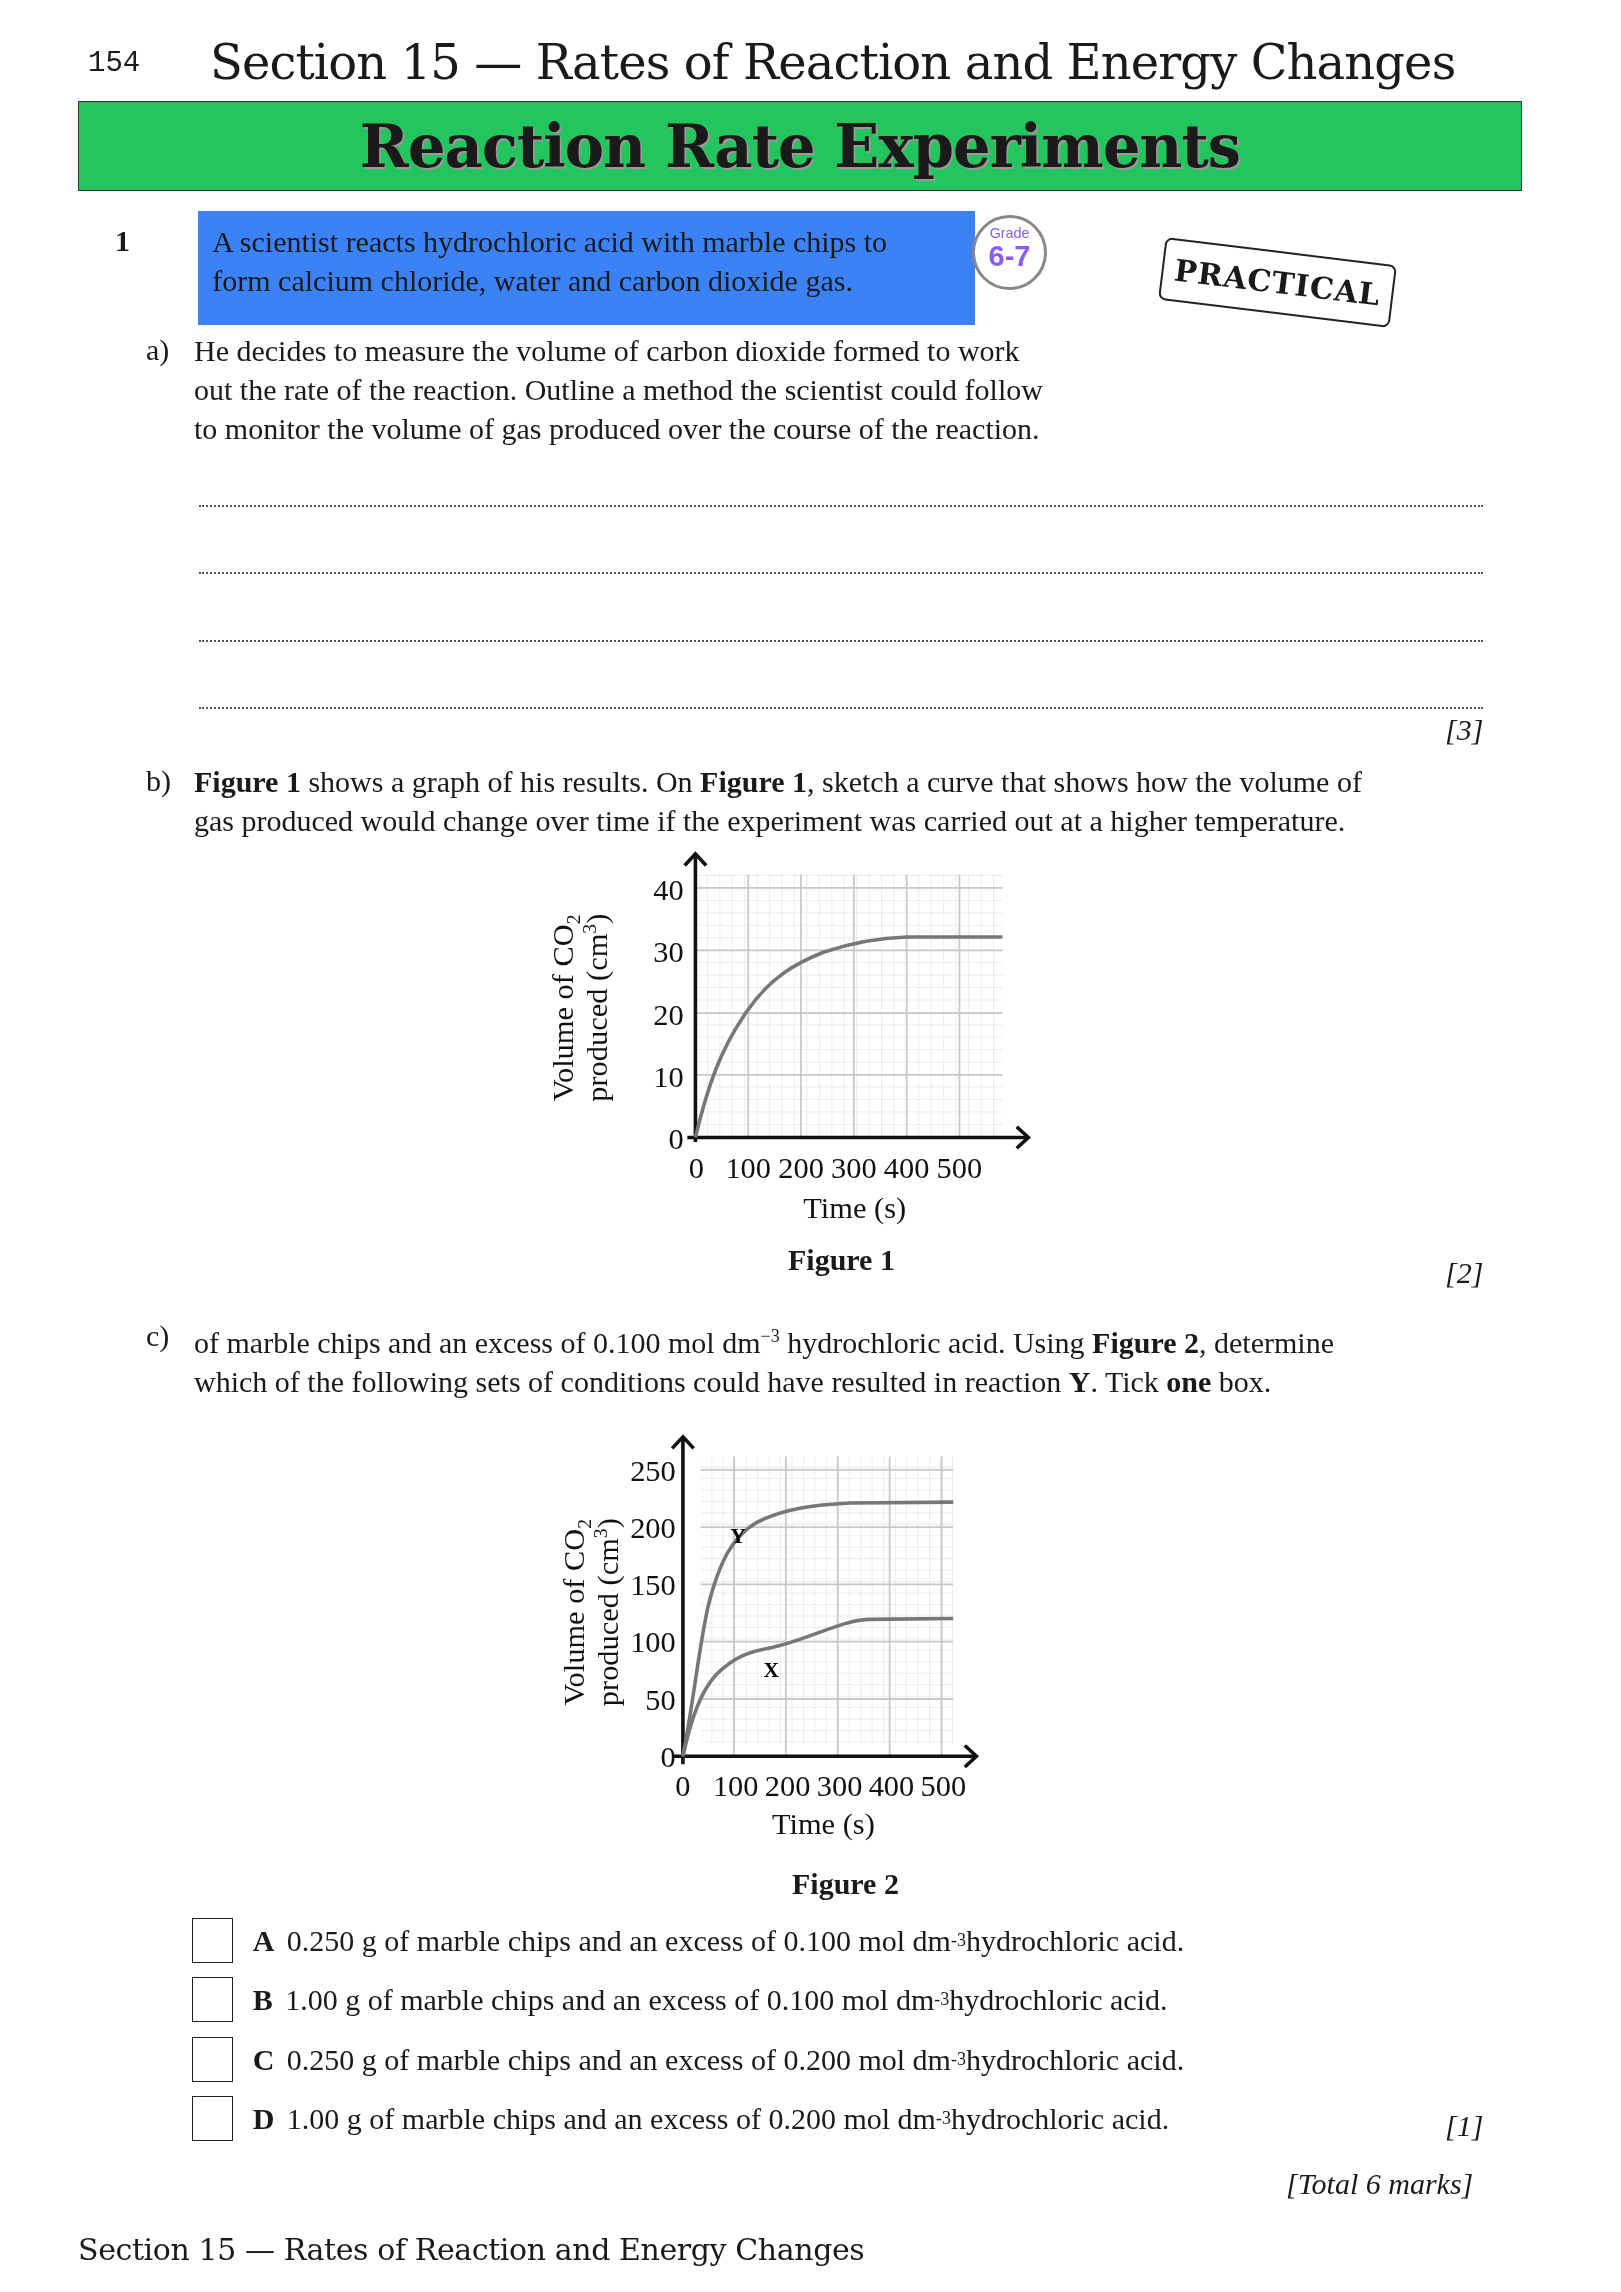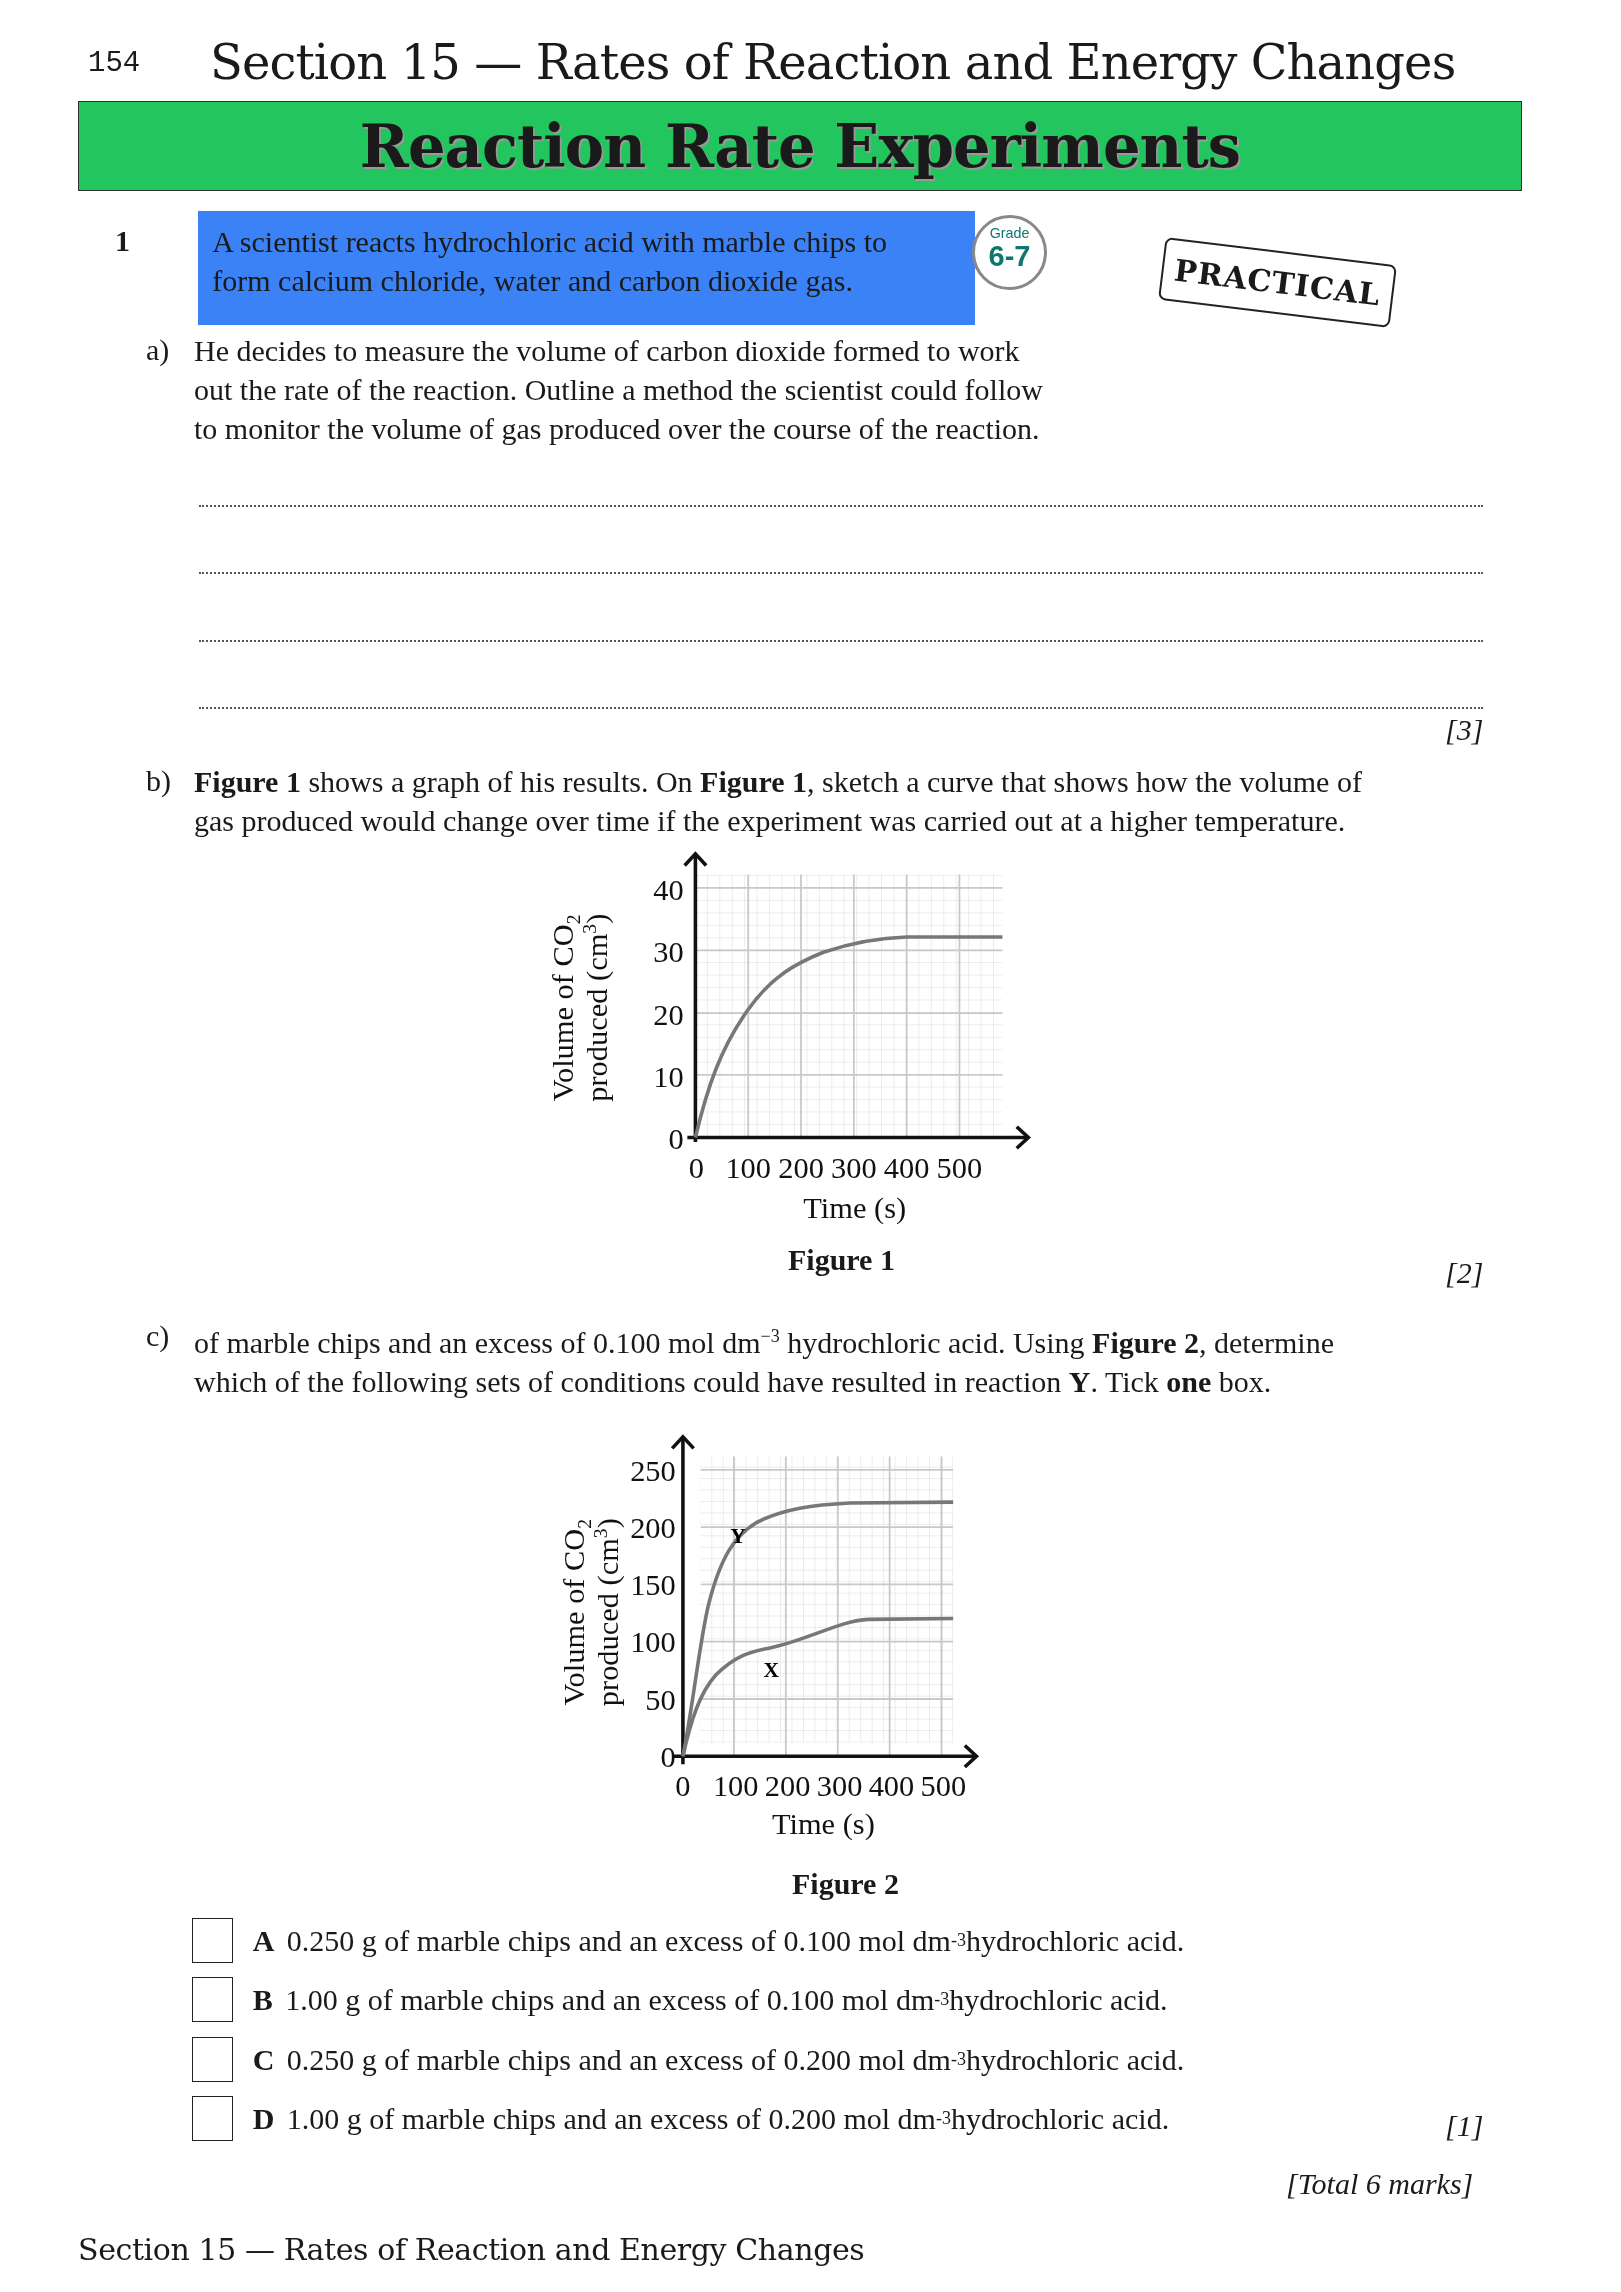--- a/index.html
+++ b/index.html
@@ -6,21 +6,21 @@
   body{width:1621px;height:2293px;position:relative;overflow:hidden;color:#1a1a1a;
        font-family:"Liberation Serif","DejaVu Serif",serif;}
   .abs{position:absolute;}
   .page-num{left:88px;top:47px;font-size:29px;font-family:Liberation Mono, monospace;}
   .section-title{left:210px;top:34px;font-size:48px;font-family:"DejaVu Serif",serif;letter-spacing:-0.9px;white-space:nowrap;}
   .title-box{left:78px;top:101px;width:1444px;height:90px;background:#22c55e;border:1.8px solid #333;box-sizing:border-box;
              display:flex;align-items:center;justify-content:center;}
   .title-box span{font-size:59px;font-weight:bold;font-family:"DejaVu Serif",serif;letter-spacing:-0.9px;text-shadow:1.8px 1.8px 0 #999;}
   .q-num{left:115px;top:224px;font-size:30px;font-weight:bold;}
   .intro-box{left:177px;top:211px;width:777px;height:114px;background:#3b82f6;box-sizing:border-box;padding:10.7px 14.3px;font-size:30px;line-height:39px;margin-left:21px;}
-  .grade{left:972px;top:215px;width:75px;height:75px;border:3.6px solid #888;border-radius:50%;box-sizing:border-box;text-align:center;color:#0f766e;}
+  .grade{left:972px;top:215px;width:75px;height:75px;border:3.6px solid #888;border-radius:50%;box-sizing:border-box;text-align:center;color:#8b5cf6;}
   .grade .g1{font-size:14.3px;font-family:"Liberation Sans",sans-serif;display:block;margin-top:7.2px;}
   .grade .g2{font-size:29px;font-weight:bold;display:block;line-height:30px;font-family:"Liberation Sans",sans-serif;}
   .practical{left:1161px;top:251px;width:229px;height:59px;border:2.7px solid #222;border-radius:7.2px;transform:rotate(7deg);
              display:flex;align-items:center;justify-content:center;font-size:30px;font-weight:bold;font-family:"DejaVu Serif",serif;letter-spacing:0.9px;}
   .part-label{font-size:30px;}
   .para{font-size:30px;line-height:39px;}
   .dots{left:199px;width:1284px;border-bottom:2.7px dotted #555;height:1.8px;}
   .mark{font-size:30px;font-style:italic;}
   .fig-caption{font-size:30px;font-weight:bold;}
   .option-row{left:192px;display:flex;align-items:center;font-size:30px;}

